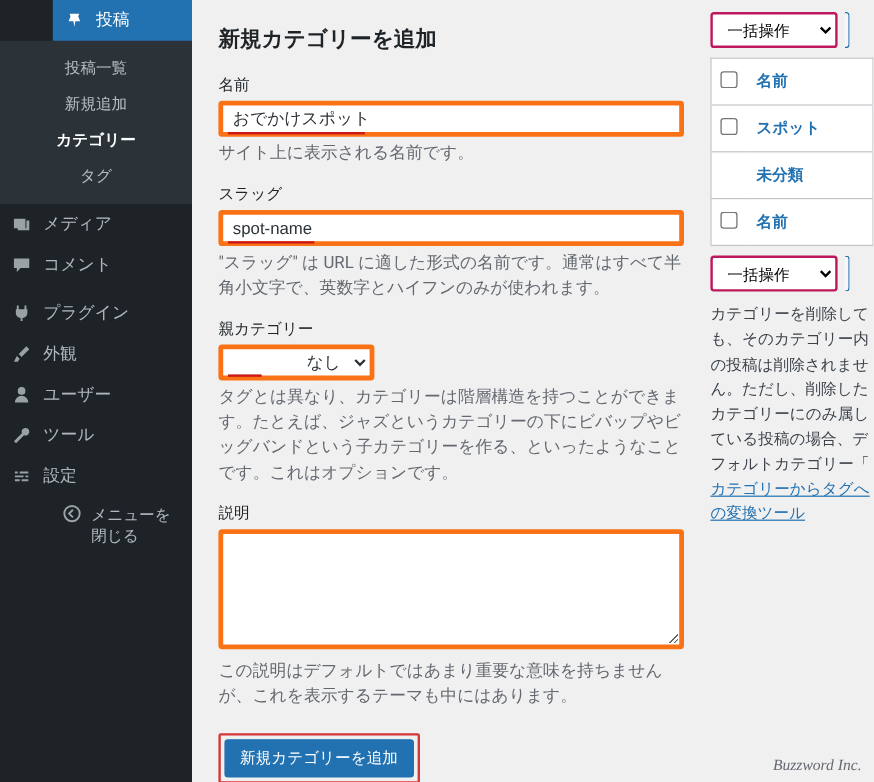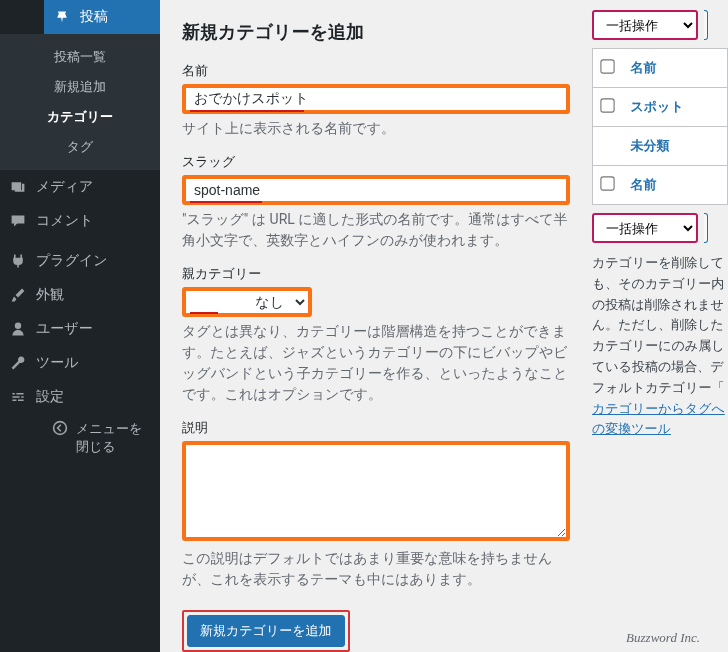--- a/index.html
+++ b/index.html
@@ -209,21 +209,21 @@
   tr.sep td { border-top:1px solid #c3c4c7; }
   tfoot th { border-top:1px solid #c3c4c7; border-bottom:none;}
 
   .delete-note {
     font-size:13px; color:#3c434a; line-height:1.6; margin-top:10px;
   }
   .delete-note a { color:#2271b1; text-decoration: underline; }
 
   .footer-brand {
     position:absolute;
-    right: 28px;
+    right: 10px;
     bottom: 6px;
     color:#646970;
     font-style: italic;
     font-size:13px;
     font-family: Georgia, serif;
   }
 </style>
 </head>
 <body>
 

